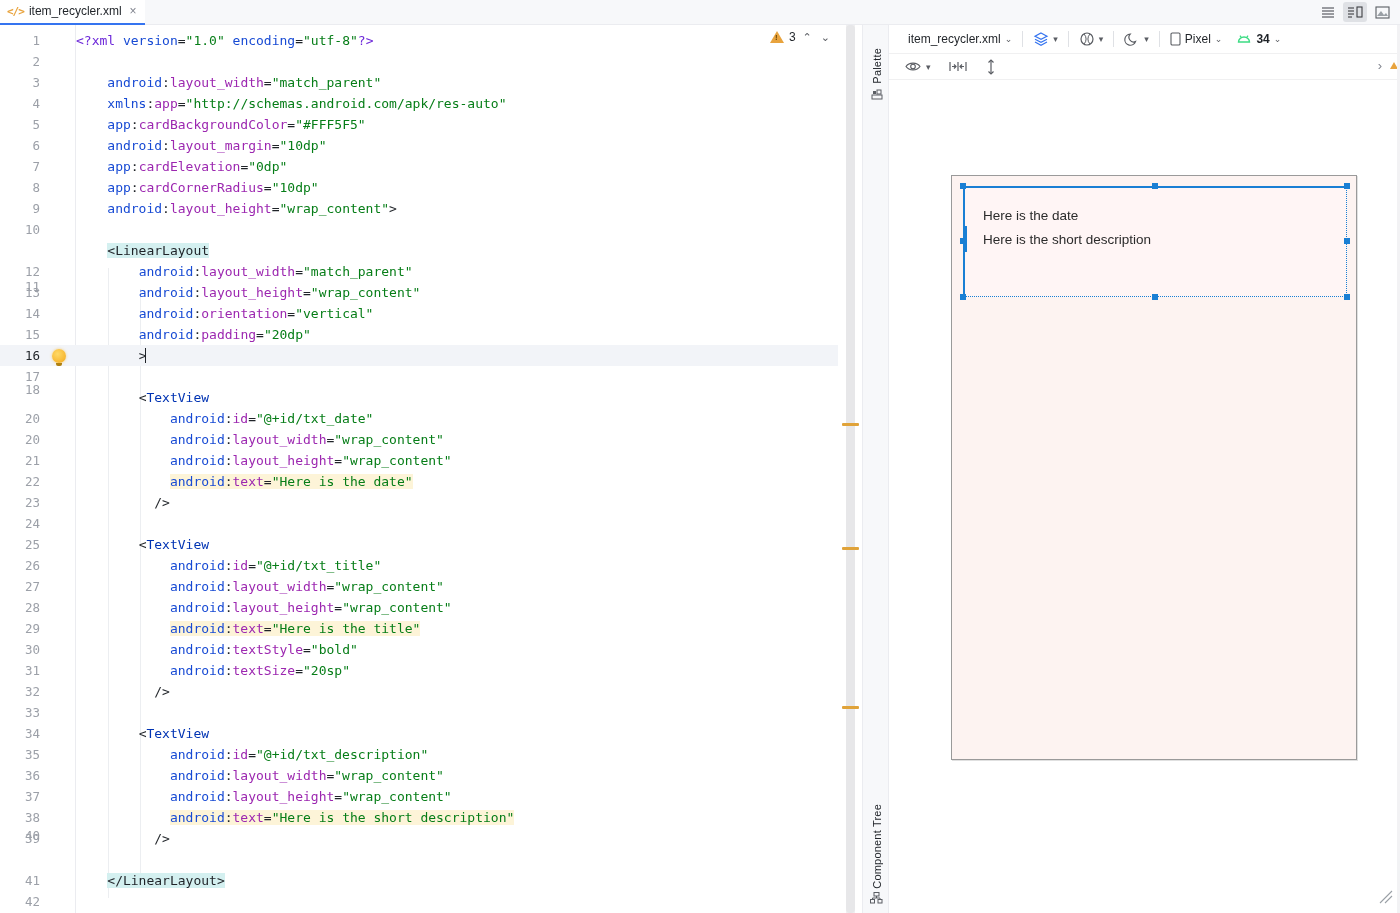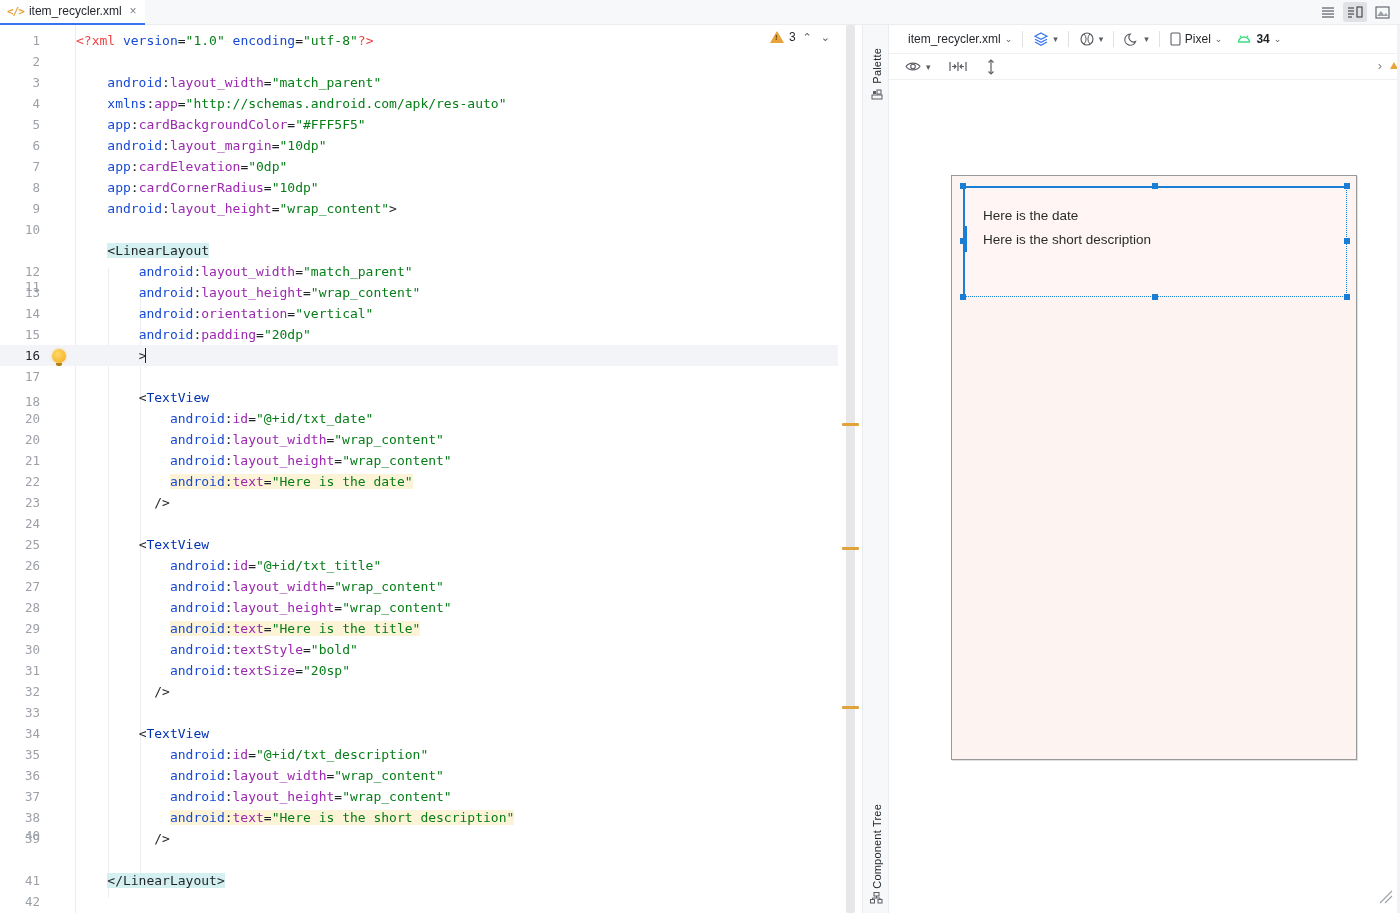--- a/index.html
+++ b/index.html
@@ -68,21 +68,21 @@
   }
   .cline.curline { background: #f2f4f8; }
   .guide {
     position: absolute; width: 1px; background: #eceef1;
   }
   .tagname  { color: #0033b3; }
   .attrname { color: #174ad4; }
   .ns       { color: #9c27b0; }
   .attrval  { color: #067d17; }
   .punct    { color: #1f2328; }
-  .pi       { color: #ef4444; }
+  .pi       { color: #6d28d9; }
   .pival    { color: #067d17; }
   .hl-tag   { background: #d4f0f0; }
   .hl-txt   { background: #fdf4d8; }
   .caret {
     display: inline-block; width: 1px; height: 15px; background: #1f2328;
     vertical-align: -3px; margin-left: -1px;
   }
 
   
   .warnbar {
@@ -251,21 +251,21 @@
         <div class="gutter-line" style="top: 173px;">9</div>
         <div class="gutter-line" style="top: 194px;">10</div>
         <div class="gutter-line" style="top: 215px; margin-top: 36px;">11</div>
         <div class="gutter-line" style="top: 236px;">12</div>
         <div class="gutter-line" style="top: 257px;">13</div>
         <div class="gutter-line" style="top: 278px;">14</div>
         <div class="gutter-line" style="top: 299px;">15</div>
         <div class="gutter-line cur" style="top: 320px;">16</div>
         <div class="bulb" style="top: 324px;"></div>
         <div class="gutter-line" style="top: 341px;">17</div>
-        <div class="gutter-line" style="top: 366px;">18</div>
+        <div class="gutter-line" style="top: 354px;">18</div>
         <div class="gutter-line" style="top: 383px;">20</div>
         <div class="gutter-line" style="top: 404px;">20</div>
         <div class="gutter-line" style="top: 425px;">21</div>
         <div class="gutter-line" style="top: 446px;">22</div>
         <div class="gutter-line" style="top: 467px;">23</div>
         <div class="gutter-line" style="top: 488px;">24</div>
         <div class="gutter-line" style="top: 509px;">25</div>
         <div class="gutter-line" style="top: 530px;">26</div>
         <div class="gutter-line" style="top: 551px;">27</div>
         <div class="gutter-line" style="top: 572px;">28</div>

